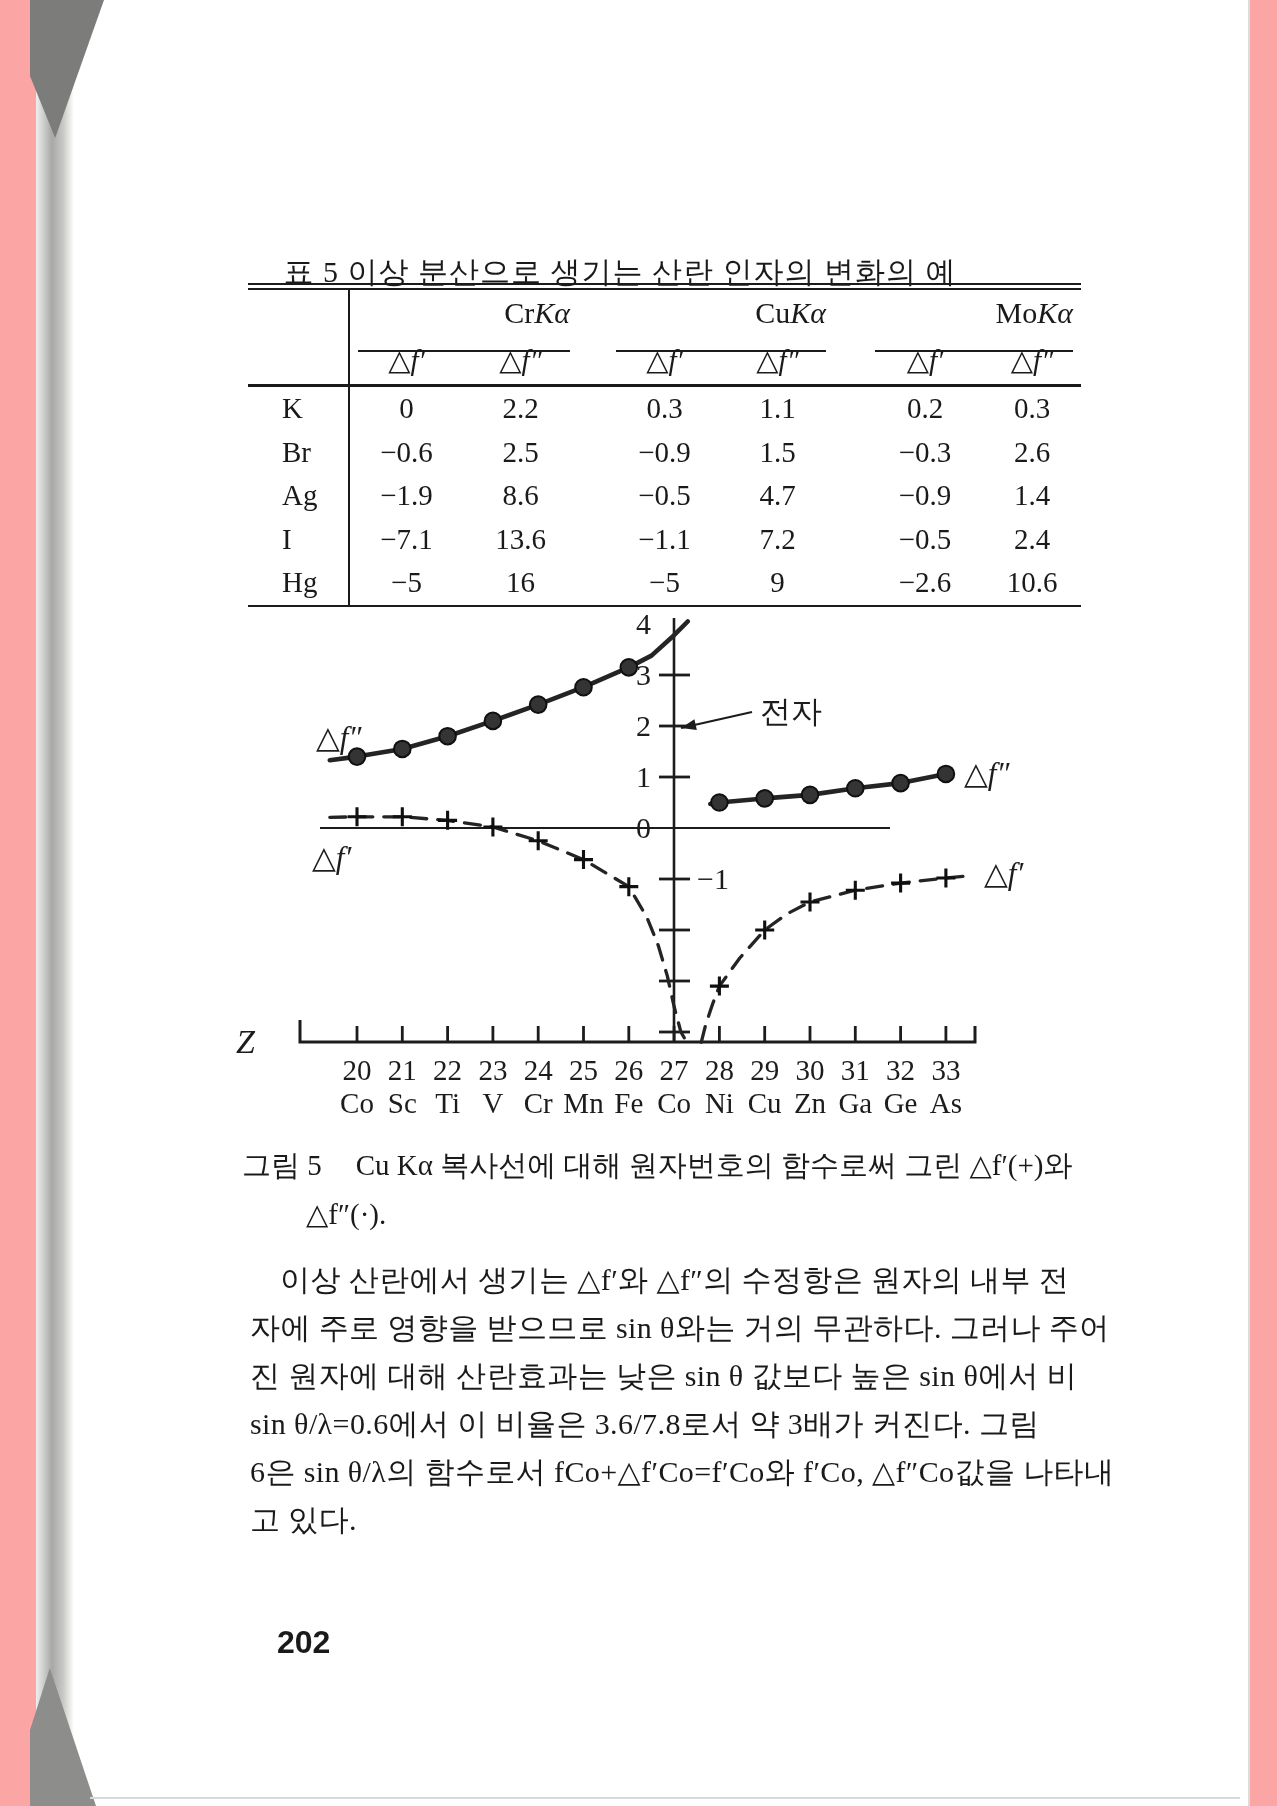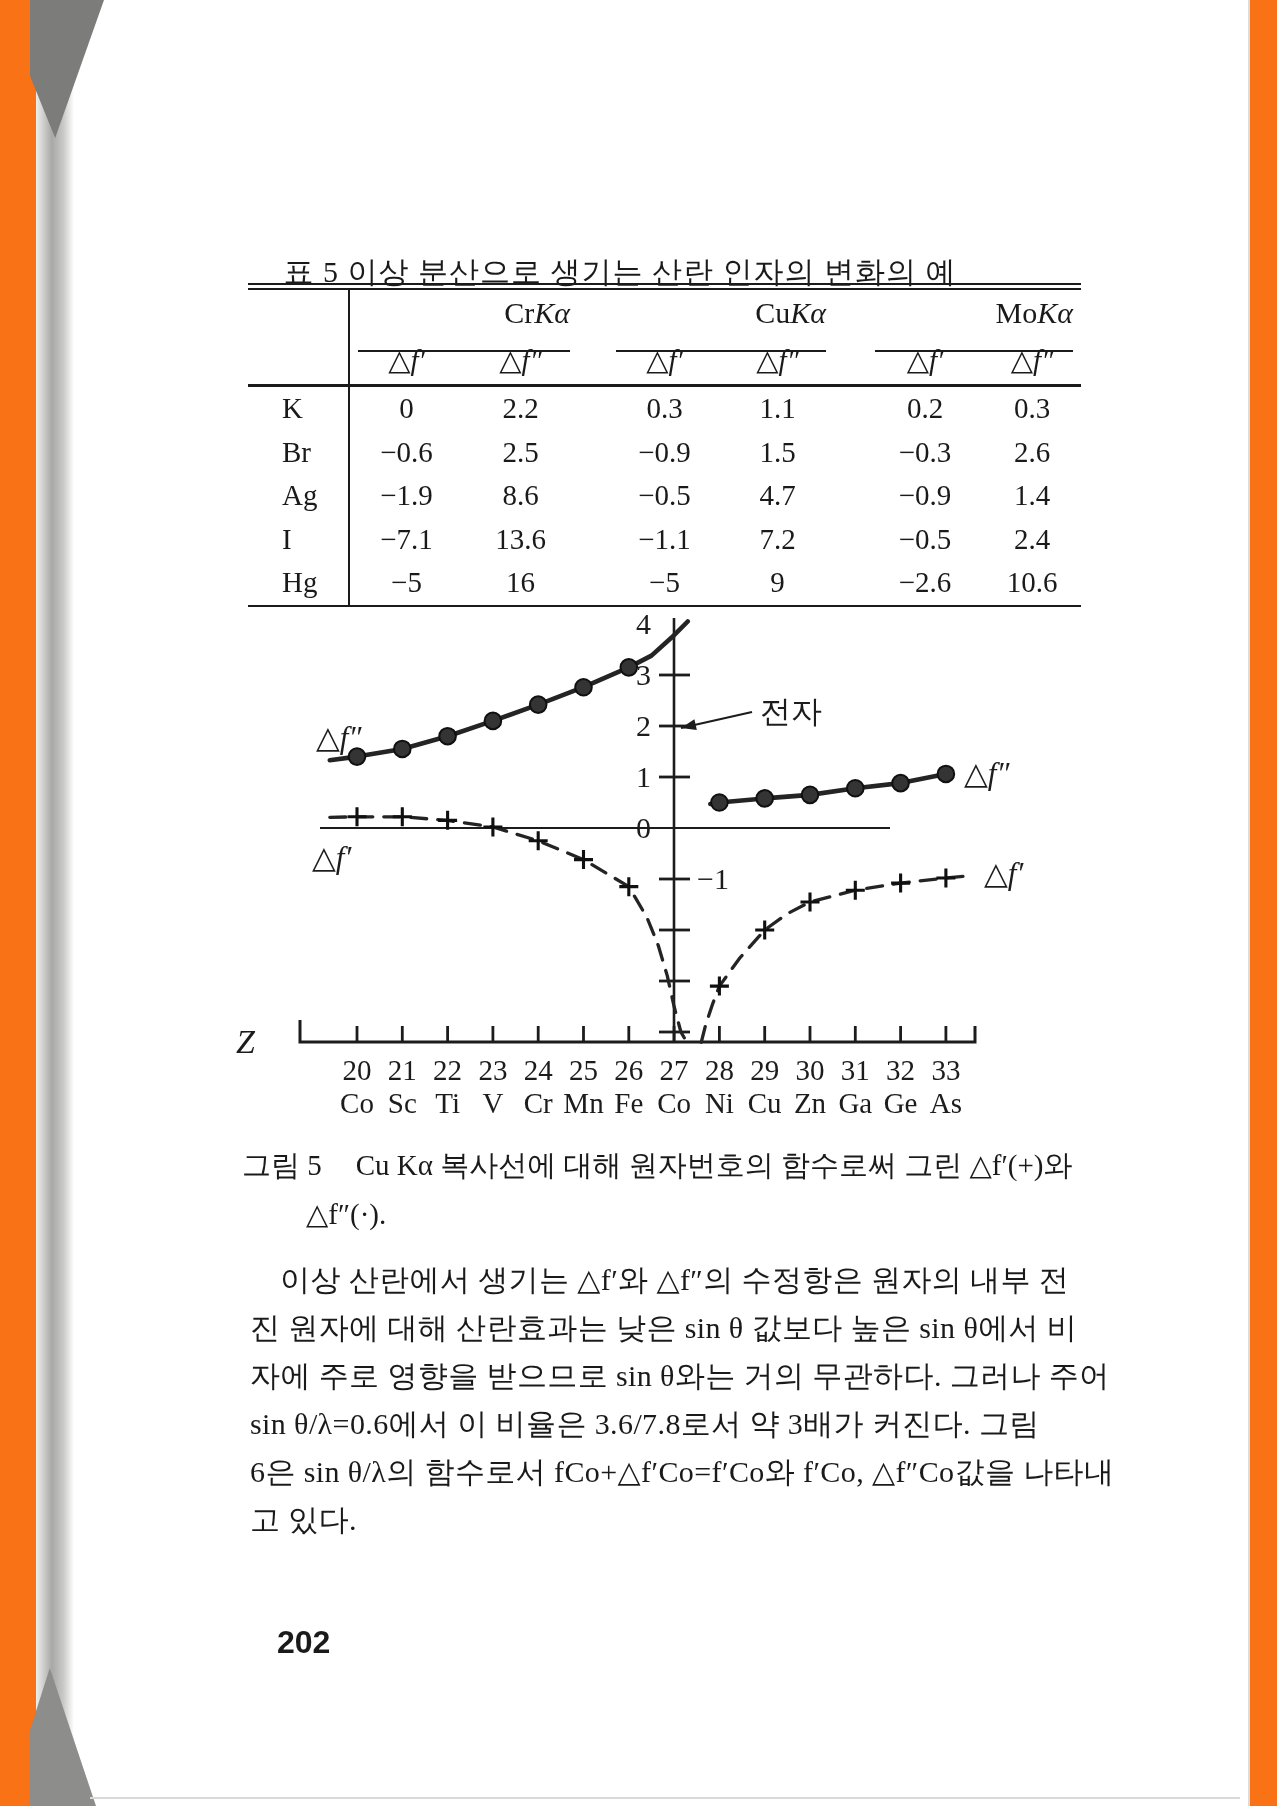--- a/index.html
+++ b/index.html
@@ -1,16 +1,16 @@
 <!DOCTYPE html>
 <html><head>
 <meta charset="utf-8">
 <style>
   html,body{margin:0;padding:0;background:#e9e9e7;}
-  .canvas{position:relative;width:1277px;height:1806px;background:#f97316;overflow:hidden;
+  .canvas{position:relative;width:1277px;height:1806px;background:#fca5a5;overflow:hidden;
           font-family:"Liberation Serif","DejaVu Serif",serif;color:#1a1a1a;}
   .paper{position:absolute;left:36px;top:0;width:1212px;height:1806px;background:#ffffff;
          border-right:2px solid #dcdcda;}
   .spine{position:absolute;left:36px;top:0;width:38px;height:1806px;
          background:linear-gradient(to right,#efefed,#a8a8a6 42%,#c9c9c7 72%,#ffffff);}
   .wedge-top{position:absolute;left:30px;top:0;width:74px;height:138px;background:#7c7c7a;
          clip-path:polygon(0 0,100% 0,34% 100%,0 55%);}
   .wedge-bottom{position:absolute;left:30px;top:1668px;width:66px;height:138px;background:#8d8d8b;
          clip-path:polygon(0 45%,30% 0,100% 100%,0 100%);}
   .edge-bottom{position:absolute;left:90px;top:1797px;width:1150px;height:2px;background:#d9d9d7;}
@@ -233,21 +233,21 @@
   <div class="caption">
     <div class="cap1">
       <span>그림 5</span>
       <span>Cu Kα 복사선에 대해 원자번호의 함수로써 그린 △f′(+)와</span>
     </div>
     <div class="cap2">△f″(·).</div>
   </div>
 
   <div class="bodytext">
     <div class="bline first">이상 산란에서 생기는 △f′와 △f″의 수정항은 원자의 내부 전</div>
+    <div class="bline">자에 주로 영향을 받으므로 sin θ와는 거의 무관하다. 그러나 주어</div>
     <div class="bline">진 원자에 대해 산란효과는 낮은 sin θ 값보다 높은 sin θ에서 비</div>
-    <div class="bline">자에 주로 영향을 받으므로 sin θ와는 거의 무관하다. 그러나 주어</div>
     <div class="bline">sin θ/λ=0.6에서 이 비율은 3.6/7.8로서 약 3배가 커진다. 그림</div>
     <div class="bline">6은 sin θ/λ의 함수로서 fCo+△f′Co=f′Co와 f′Co, △f″Co값을 나타내</div>
     <div class="bline">고 있다.</div>
   </div>
 
   <div class="pageno">202</div>
 </div>
 
 </body></html>

